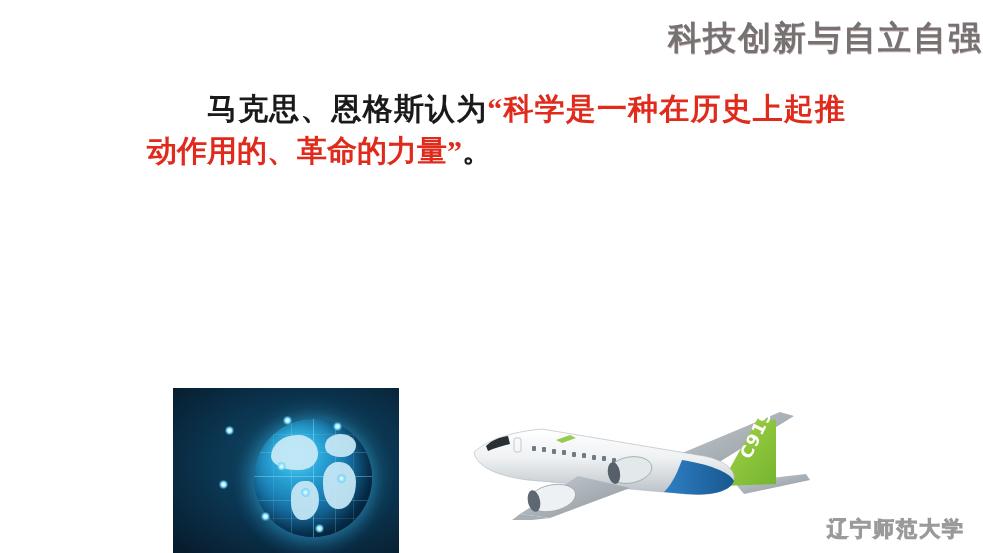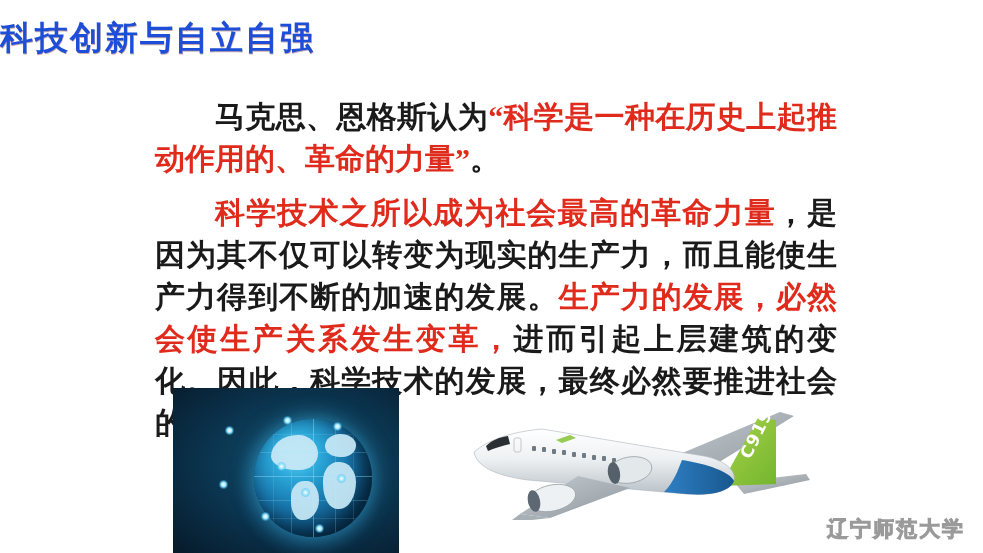--- a/index.html
+++ b/index.html
@@ -17,47 +17,47 @@
     background: #ffffff;
     overflow: hidden;
   }
 
   
   .slide-title {
     position: absolute;
     top: 16px;
     left: 0;
     width: 983px;
-    text-align: left;
+    text-align: right;
     font-family: "Liberation Serif", "DejaVu Serif", serif;
     font-size: 33px;
     font-weight: bold;
     letter-spacing: 2px;
-    color: #1d4ed8;
+    color: #737373;
     text-shadow: 0.5px 0.5px 0 rgba(120,20,14,0.35);
     white-space: nowrap;
   }
 
   
   .body-text {
     position: absolute;
     left: 143px;
     top: 84px;
     width: 706px;
     font-family: "Liberation Serif", "DejaVu Serif", serif;
     font-size: 30px;
     font-weight: bold;
     line-height: 42px;
     color: #1a1a1a;
     text-align: justify;
     text-justify: inter-character;
     letter-spacing: 0px;
   }
   .body-text p {
-    margin: 12px;
+    margin: 4px;
     text-indent: 2em;
   }
   .para-2 { text-indent: 2em; }
   .red { color: #e02b1c; }
   .blk { color: #1a1a1a; }
 
   
   .globe-pic {
     position: absolute;
     left: 173px;
@@ -150,21 +150,20 @@
 <body>
 
 <div class="slide">
 
   <div class="slide-title">科技创新与自立自强</div>
 
   <div class="body-text">
 
     <p><span class="blk">马克思、恩格斯认为</span><span class="red">“科学是一种在历史上起推动作用的、革命的力量”</span><span class="blk">。</span></p>
 
-    <p class="para-2"><span class="red">科学技术之所以成为社会最高的革命力量</span><span class="blk">，是因为其不仅可以转变为现实的生产力，而且能使生产力得到不断的加速的发展。</span><span class="red">生产力的发展，必然会使生产关系发生变革，</span><span class="blk">进而引起上层建筑的变化。因此，科学技术的发展，最终必然要推进社会的全面进步。</span></p>
 
   </div>
 
   <div class="globe-pic">
     <div class="globe-halo"></div>
     <div class="globe-sphere">
       <div class="landmass lm-na"></div>
       <div class="landmass lm-sa"></div>
       <div class="landmass lm-eu"></div>
       <div class="landmass lm-af"></div>

